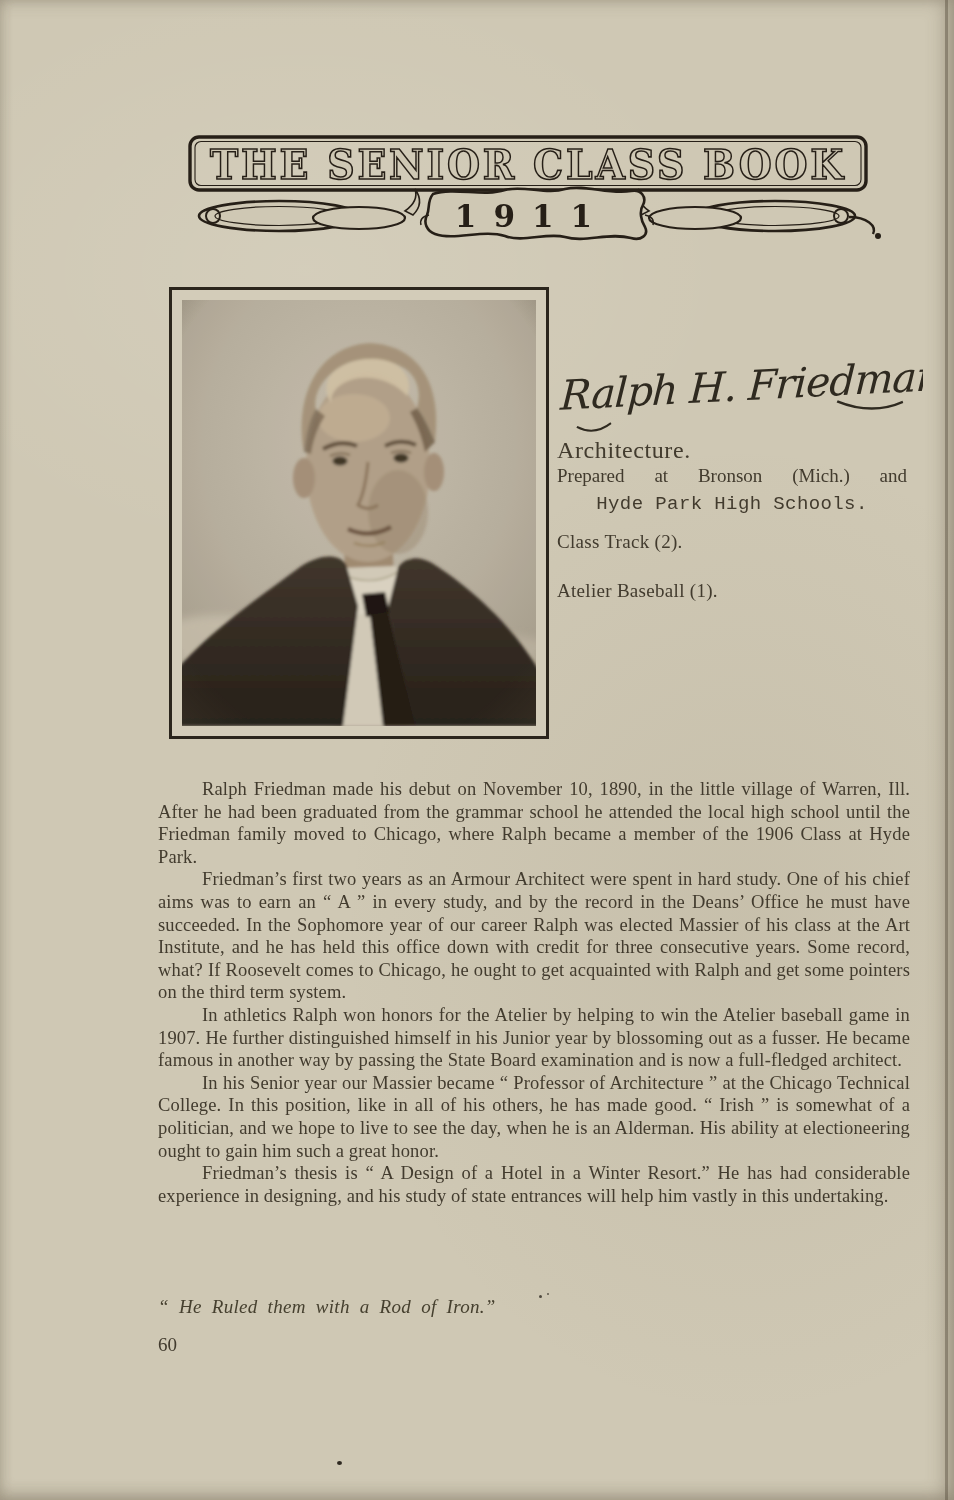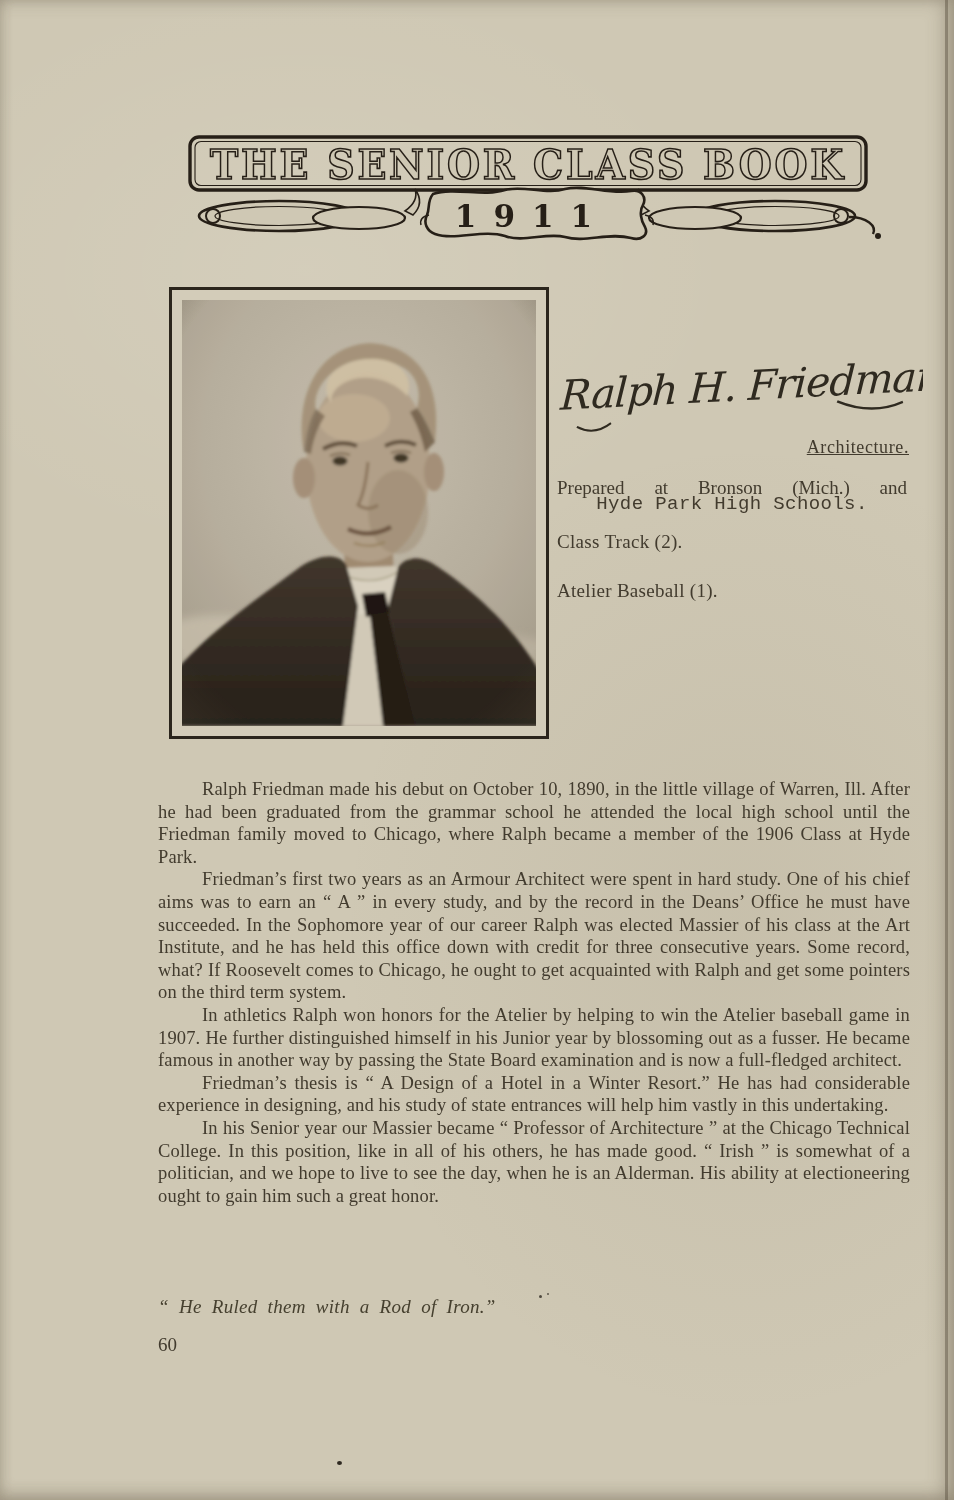--- a/index.html
+++ b/index.html
@@ -15,22 +15,22 @@
   }
   .abs{position:absolute;}
   
   #banner{left:183px;top:131px;width:706px;height:112px;}
   
   #photo-frame{left:169px;top:287px;width:380px;height:452px;border:3px solid #2b251c;
     padding:10px;box-sizing:border-box;background:#d3ccb9;}
   #photo-frame svg{display:block;width:100%;height:100%;}
   
   #signature-wrap{left:545px;top:343px;width:378px;height:102px;}
-  #department{left:557px;top:437px;width:352px;text-align:right;font-size:18px;letter-spacing:.6px;text-decoration:underline;}
-  #prep-line1{left:557px;top:477px;width:350px;font-size:19px;text-align:justify;text-align-last:justify;}
+  #department{left:557px;top:437px;width:352px;text-align:left;font-size:24px;letter-spacing:.6px;}
+  #prep-line1{left:557px;top:465px;width:350px;font-size:19px;text-align:justify;text-align-last:justify;}
   #prep-line2{left:557px;top:493px;width:350px;font-size:19px;text-align:center;letter-spacing:.4px;font-family:Liberation Mono, monospace;}
   .activity{left:557px;width:362px;font-size:19px;letter-spacing:.3px;}
   #activity-0{top:531px;} #activity-1{top:572px;margin-top:8px;} #activity-2{top:612px;} #activity-3{top:652px;}
   
   #bio{left:158px;top:778px;width:752px;font-size:18.5px;line-height:22.6px;letter-spacing:.15px;}
   #bio p{margin:0;text-indent:44px;text-align:justify;}
   #motto{left:158px;top:1296px;width:752px;font-style:italic;
     font-size:19px;word-spacing:5px;letter-spacing:.3px;color:#46402f;}
   #page-number{left:158px;top:1334px;width:752px;font-size:19px;}
   
@@ -165,25 +165,25 @@
     </svg>
   </div>
 
   <div class="abs" id="department">Architecture.</div>
   <div class="abs" id="prep-line1">Prepared at Bronson (Mich.) and</div>
   <div class="abs" id="prep-line2">Hyde Park High Schools.</div>
   <div class="abs activity" id="activity-0">Class Track (2).</div>
   <div class="abs activity" id="activity-1">Atelier Baseball (1).</div>
 
   <div class="abs" id="bio">
-    <p>Ralph Friedman made his debut on October 10, 1890, in the little village of Warren, Ill.  After he had been graduated from the grammar school he attended the local high school until the Friedman family moved to Chicago, where Ralph became a member of the 1906 Class at Hyde Park.</p>
+    <p>Ralph Friedman made his debut on November 10, 1890, in the little village of Warren, Ill.  After he had been graduated from the grammar school he attended the local high school until the Friedman family moved to Chicago, where Ralph became a member of the 1906 Class at Hyde Park.</p>
     <p>Friedman’s first two years as an Armour Architect were spent in hard study.  One of his chief aims was to earn an “ A ” in every study, and by the record in the Deans’ Office he must have succeeded.  In the Sophomore year of our career Ralph was elected Massier of his class at the Art Institute, and he has held this office down with credit for three consecutive years.  Some record, what?  If Roosevelt comes to Chicago, he ought to get acquainted with Ralph and get some pointers on the third term system.</p>
     <p>In athletics Ralph won honors for the Atelier by helping to win the Atelier baseball game in 1907.  He further distinguished himself in his Junior year by blossoming out as a fusser.  He became famous in another way by passing the State Board examination and is now a full-fledged architect.</p>
+    <p>In his Senior year our Massier became “ Professor of Architecture ” at the Chicago Technical College.  In this position, like in all of his others, he has made good.  “ Irish ” is somewhat of a politician, and we hope to live to see the day, when he is an Alderman.  His ability at electioneering ought to gain him such a great honor.</p>
     <p>Friedman’s thesis is “ A Design of a Hotel in a Winter Resort.”  He has had considerable experience in designing, and his study of state entrances will help him vastly in this undertaking.</p>
-    <p>In his Senior year our Massier became “ Professor of Architecture ” at the Chicago Technical College.  In this position, like in all of his others, he has made good.  “ Irish ” is somewhat of a politician, and we hope to live to see the day, when he is an Alderman.  His ability at electioneering ought to gain him such a great honor.</p>
   </div>
 
   <div class="abs" id="motto">“ He Ruled them with a Rod of Iron.”</div>
   <div class="abs" id="page-number">60</div>
 
   <div class="abs speck" id="speck-1"></div>
   <div class="abs speck" id="speck-2"></div>
   <div class="abs speck" id="speck-3"></div>
   <div class="abs" id="edge-line-right"></div>
 </div>

